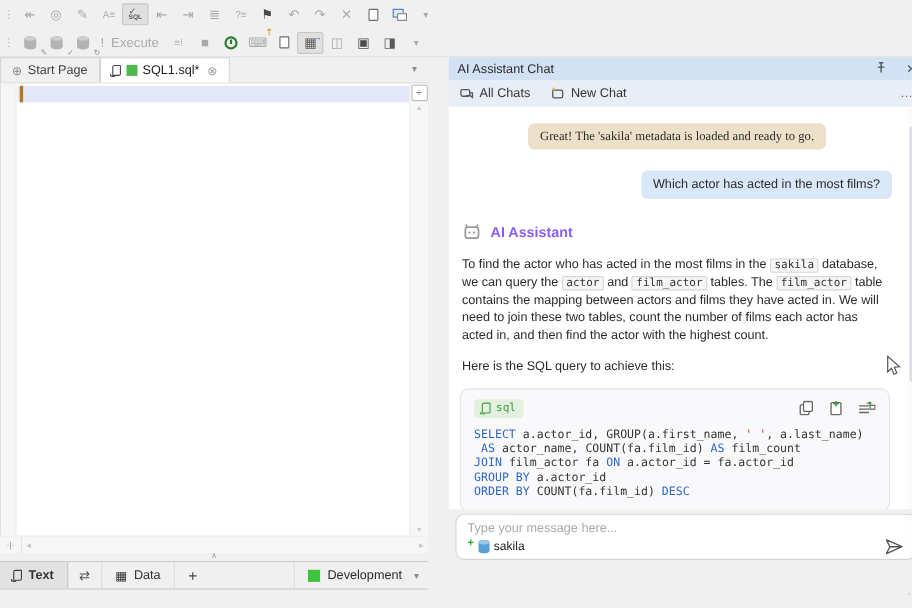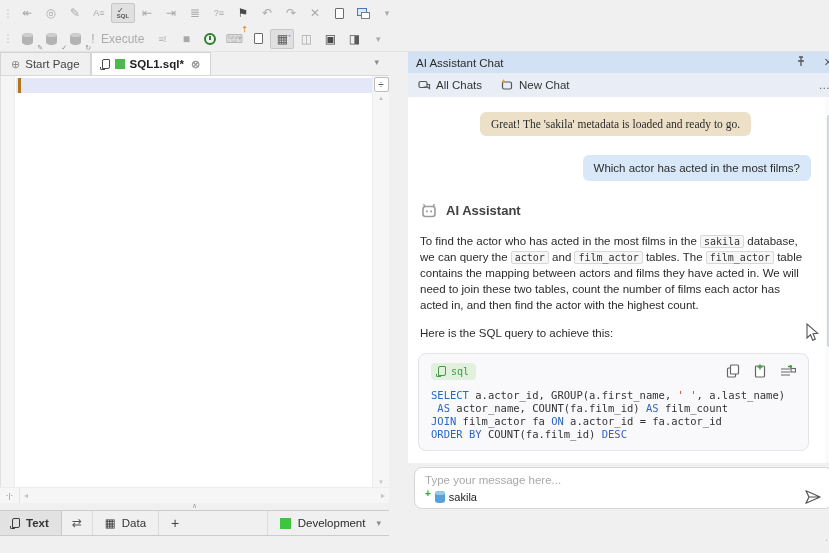--- a/index.html
+++ b/index.html
@@ -29,21 +29,21 @@
   .file-i { width:9px; height:11px; border:1.3px solid #6b6b6b; border-radius:1px; position:relative; background:#fff; }
   .file-badge { position:absolute; top:-4px; left:-5px; font-size:8px; color:#d99a2b; font-weight:bold; }
   .link-i { position:relative; width:13px; height:11px; }
   .link-i::before { content:""; position:absolute; top:0; left:0; width:8px; height:6px; border:1.3px solid #4a7ab5; background:#dbe8f5; }
   .link-i::after { content:""; position:absolute; bottom:0; right:0; width:7px; height:5px; border:1.3px solid #7f7f7f; background:#fff; }
 
   
   .left-panel { position:absolute; left:0; top:52px; width:389px; height:501px; }
   .tabbar { position:relative; height:24px; background:#f0f0f0; border-bottom:1px solid #d8d8d8; display:flex; }
   .tab { display:flex; align-items:center; gap:5px; padding:0 10px; border:1px solid #d4d4d4; border-bottom:none; font-size:11.5px; color:#444; }
-  .tab.active { background:#fff; font-weight:bold; color:#222; }
+  .tab.active { background:#fff; font-weight:normal; color:#222; }
   .tab-caret { position:absolute; right:10px; top:5px; color:#8a8a8a; font-size:9px; cursor:default; }
   .gsq { width:10px; height:10px; background:#4db84d; flex:none; }
   .scroll-i { display:inline-block; width:8px; height:10px; border:1.5px solid currentColor; border-radius:2px 1px 2px 0; position:relative; flex:none; }
   .scroll-i::after { content:""; position:absolute; left:-3px; bottom:-2px; width:4px; height:2px; border-bottom:1.5px solid currentColor; border-left:1.5px solid currentColor; border-radius:0 0 0 2px; }
   .tab-close { color:#9a9a9a; font-size:11px; margin-left:2px; }
   .start-ico { color:#8a8a8a; font-size:11px; }
 
   .editor { position:absolute; top:24px; left:0; width:389px; height:411px; background:#fff; border-left:1px solid #e0e0e0; }
   .gutter { position:absolute; left:0; top:0; width:14px; height:100%; background:#f5f5f5; border-right:1px solid #ededed; }
   .curline { position:absolute; left:15px; top:2px; right:17px; height:15px; background:#e3e7f8; }
@@ -76,21 +76,21 @@
   .ct-item { display:flex; align-items:center; gap:5px; }
   .ct-more { margin-left:auto; color:#666; letter-spacing:1px; }
   .chat-body { position:relative; height:366px; background:#fff; overflow:hidden; }
   .chat-content { margin-right:16px; padding:0 12px 0 10px; }
   .chat-scroll { position:absolute; right:0; top:0; bottom:0; width:16px; background:#fbfbfc; }
   .chat-scroll .vs-arrow { color:#8f8f8f; margin-top:5px; }
   .thumb { position:absolute; left:2px; width:11px; top:18px; height:232px; background:#dadde4; border:1px solid #cfd2da; border-radius:2px; }
   .msg-system { margin:15px auto 0; width:max-content; max-width:320px; background:#ede0c8; border-radius:6px; padding:6px 11px; font-size:11.5px; color:#2b2b2b;font-family:Liberation Serif, serif; }
   .msg-user-row { display:flex; justify-content:flex-end; margin:19px 2px 0 0; }
   .msg-user { background:#d9e8f8; border-radius:6px; padding:7px 11px; font-size:11.5px; color:#2b2b2b; }
-  .ai-heading { display:flex; align-items:center; gap:8px; margin:22px 0 0 2px; font-size:13px; font-weight:bold; color:#404040; }
+  .ai-heading { display:flex; align-items:center; gap:8px; margin:22px 0 0 2px; font-size:13px; font-weight:bold; color:#8b5cf6; }
   .prose { margin:15px 2px 0; font-size:11.5px; line-height:1.4; color:#2b2b2b; }
   .prose.second { margin-top:12px; }
   .ic { font-family:"DejaVu Sans Mono", monospace; font-size:10px; background:#f6f6f6; border:1px solid #d8d8d8; border-radius:2px; padding:0 3px; color:#333; }
   .code-card { margin:11px 4px 0 0; background:#f9f9fb; border:1px solid #e3e3e8; border-radius:8px; padding:9px 12px 9px 12px; }
   .code-head { display:flex; align-items:center; }
   .lang-badge { display:flex; align-items:center; gap:5px; background:#e2f1de; border-radius:4px; padding:3px 7px; color:#3f9c3f; font-family:"DejaVu Sans Mono", monospace; font-size:10px; }
   .code-actions { margin-left:auto; display:flex; align-items:center; gap:13px; }
   .code-lines { margin-top:9px; font-family:"DejaVu Sans Mono", monospace; font-size:10.5px; line-height:13.2px; color:#333; }
   .code-line { white-space:pre; }
   .kw { color:#2d66c3; }
@@ -299,20 +299,21 @@
                   <path d="M1 4 h9 M1 7 h9 M1 10 h9" stroke="#666" stroke-width="1.2"></path>
                   <path d="M8 1.5 l4 0 M12 1.5 l-2 -1.5 M12 1.5 l-2 1.5" stroke="#3f9c3f" stroke-width="1.3" fill="none"></path>
                   <rect x="11" y="3.5" width="4.5" height="3.5" fill="none" stroke="#666" stroke-width="1.1"></rect>
                 </svg>
             </span>
           </div>
           <div class="code-lines">
             <div class="code-line"><span class="kw">SELECT</span><span> a.actor_id, GROUP(a.first_name, </span><span class="str">' '</span><span>, a.last_name)</span></div>
             <div class="code-line"><span> </span><span class="kw">AS</span><span> actor_name, COUNT(fa.film_id) </span><span class="kw">AS</span><span> film_count</span></div>
             <div class="code-line"><span class="kw">JOIN</span><span> film_actor fa </span><span class="kw">ON</span><span> a.actor_id = fa.actor_id</span></div>
+            <div class="code-line"><span class="kw">GROUP BY</span><span> a.actor_id</span></div>
             <div class="code-line"><span class="kw">ORDER BY</span><span> COUNT(fa.film_id) </span><span class="kw">DESC</span></div>
           </div>
         </div>
       </div>
 
       <div class="chat-scroll">
         <div class="vs-arrow">▴</div>
         <div class="thumb"></div>
         <div class="vs-arrow bottom" style="color:#8f8f8f">▾</div>
       </div>

